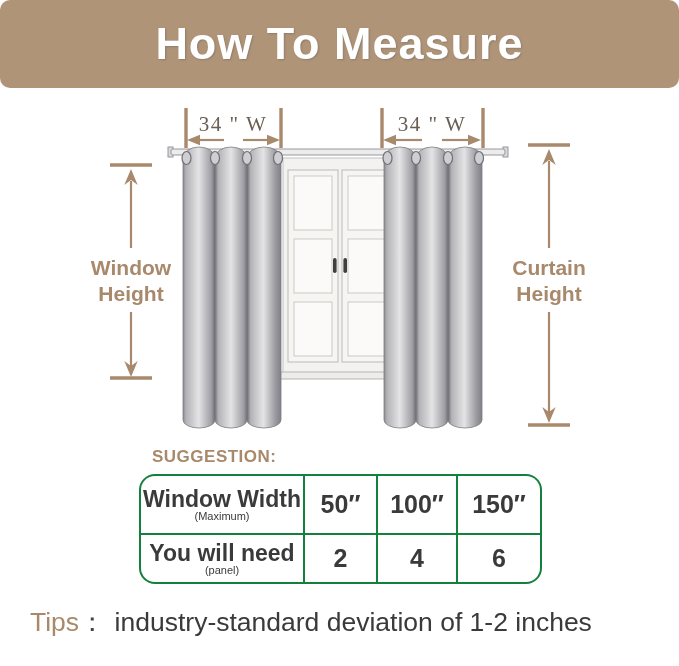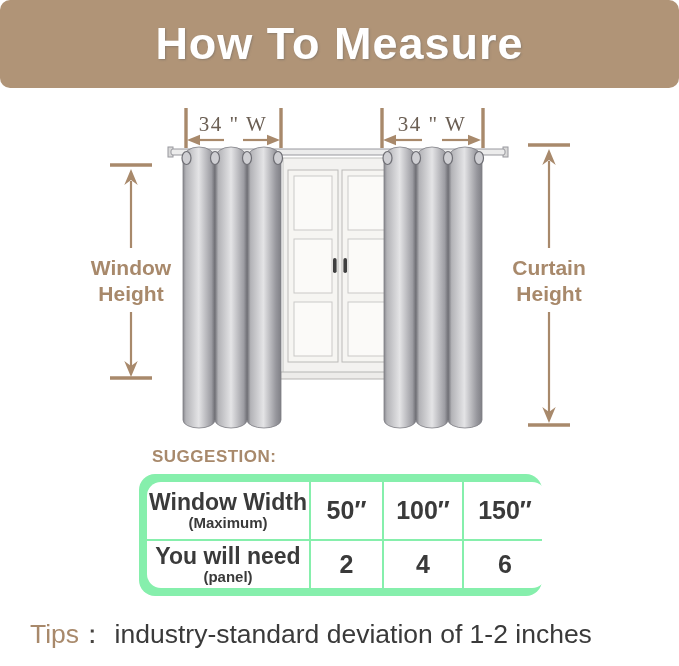--- a/index.html
+++ b/index.html
@@ -25,28 +25,28 @@
   .meas-head{fill:var(--accent);}
   .hlabel{fill:var(--accent);font-size:21px;font-weight:700;text-anchor:middle;
     font-family:"Liberation Sans",sans-serif;}
   .wlabel{fill:#6a5e53;font-size:21px;text-anchor:middle;letter-spacing:1.5px;
     font-family:"Liberation Serif","DejaVu Serif",serif;}
 
   
   .suggest{margin:14px 0 12px 139px;width:403px;}
   .suggest-heading{margin:0 0 7px 13px;color:var(--accent);font-size:17px;font-weight:700;letter-spacing:.5px;}
   .tbl{display:grid;grid-template-columns:162px 71px 78px 82px;grid-template-rows:57px 47px;
-    gap:2px;padding:8px;background:#86efac;border-radius:16px;width:403px;}
+    gap:2px;padding:2px;background:#15803d;border-radius:16px;width:403px;}
   .cell{background:#fff;display:flex;flex-direction:column;align-items:center;justify-content:center;color:var(--ink);}
   .cell.r1c1{border-top-left-radius:14px;}
   .cell.r1c4{border-top-right-radius:14px;}
   .cell.r2c1{border-bottom-left-radius:14px;}
   .cell.r2c4{border-bottom-right-radius:14px;}
   .cell-label{font-size:23px;font-weight:700;line-height:1.05;}
-  .cell-sub{font-size:15px;font-weight:700;margin-top:-1px;}
+  .cell-sub{font-size:11px;font-weight:400;margin-top:-1px;}
   .cell-value{font-size:25px;font-weight:600;}
 
   
   .tips{display:flex;margin:24px 0 0 30px;font-size:26.5px;line-height:1.13;color:var(--ink);}
   .tips-label{color:var(--accent);white-space:pre;}
   .tips-colon{color:#474440;}
   .tips-body{margin-left:9px;}
   .tips-line{display:block;}
 </style>
 </head>

